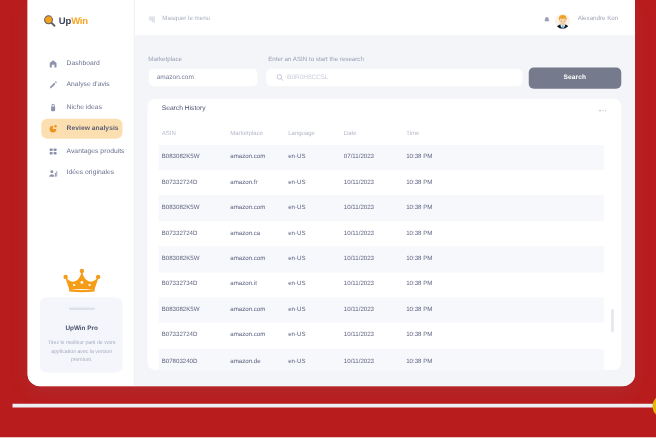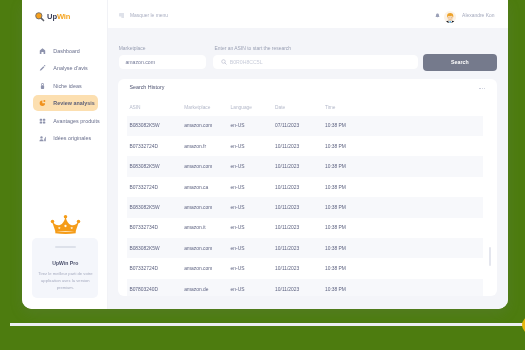--- a/index.html
+++ b/index.html
@@ -1,18 +1,18 @@
 <!DOCTYPE html>
 <html><head>
 <meta charset="utf-8">
 <style>
   html,body{margin:0;padding:0;width:525px;height:350px;background:#ffffff;
     font-family:"Liberation Sans",sans-serif;overflow:hidden;
     -webkit-font-smoothing:antialiased;}
-  #root{position:relative;width:525px;height:350px;background:#4d7c0f;}
+  #root{position:relative;width:525px;height:350px;background:#b91c1c;}
 
   
   .app{position:absolute;left:22px;top:0;width:486px;height:309px;background:#fff;
     border-bottom-left-radius:10px;border-bottom-right-radius:10px;overflow:hidden;
     box-shadow:0 5px 14px rgba(120,130,160,.13);}
 
   
   .sidebar{position:absolute;left:0;top:0;width:86px;height:100%;background:#fff;
     border-right:1px solid #f1f2f6;box-sizing:border-box;}
   .logo{position:absolute;left:13.4px;top:12.2px;display:flex;align-items:flex-start;gap:1.5px;}

